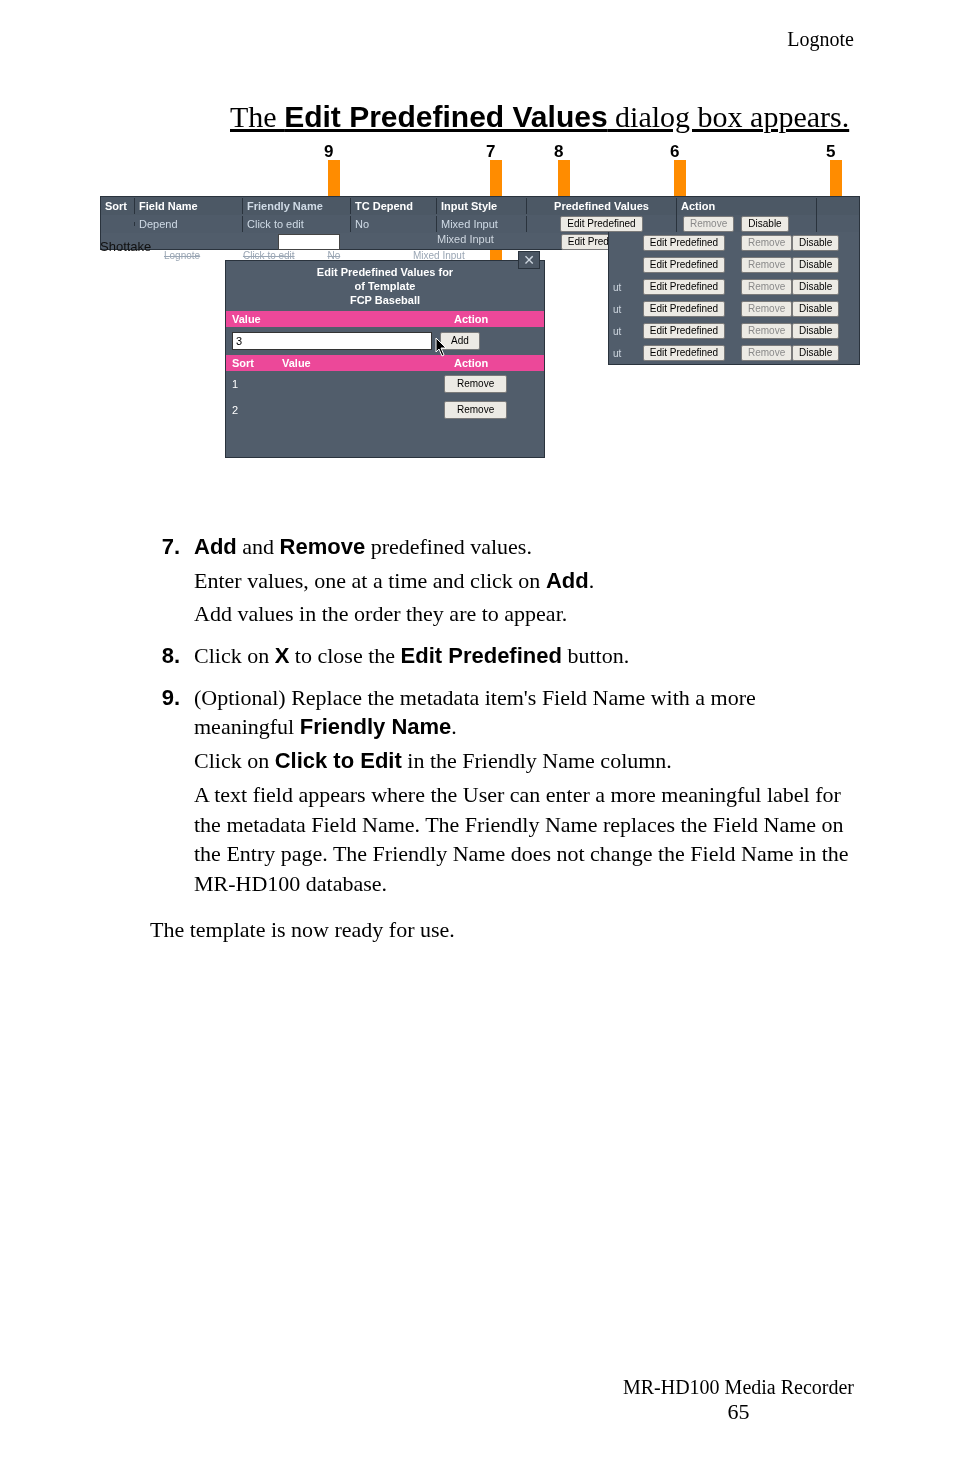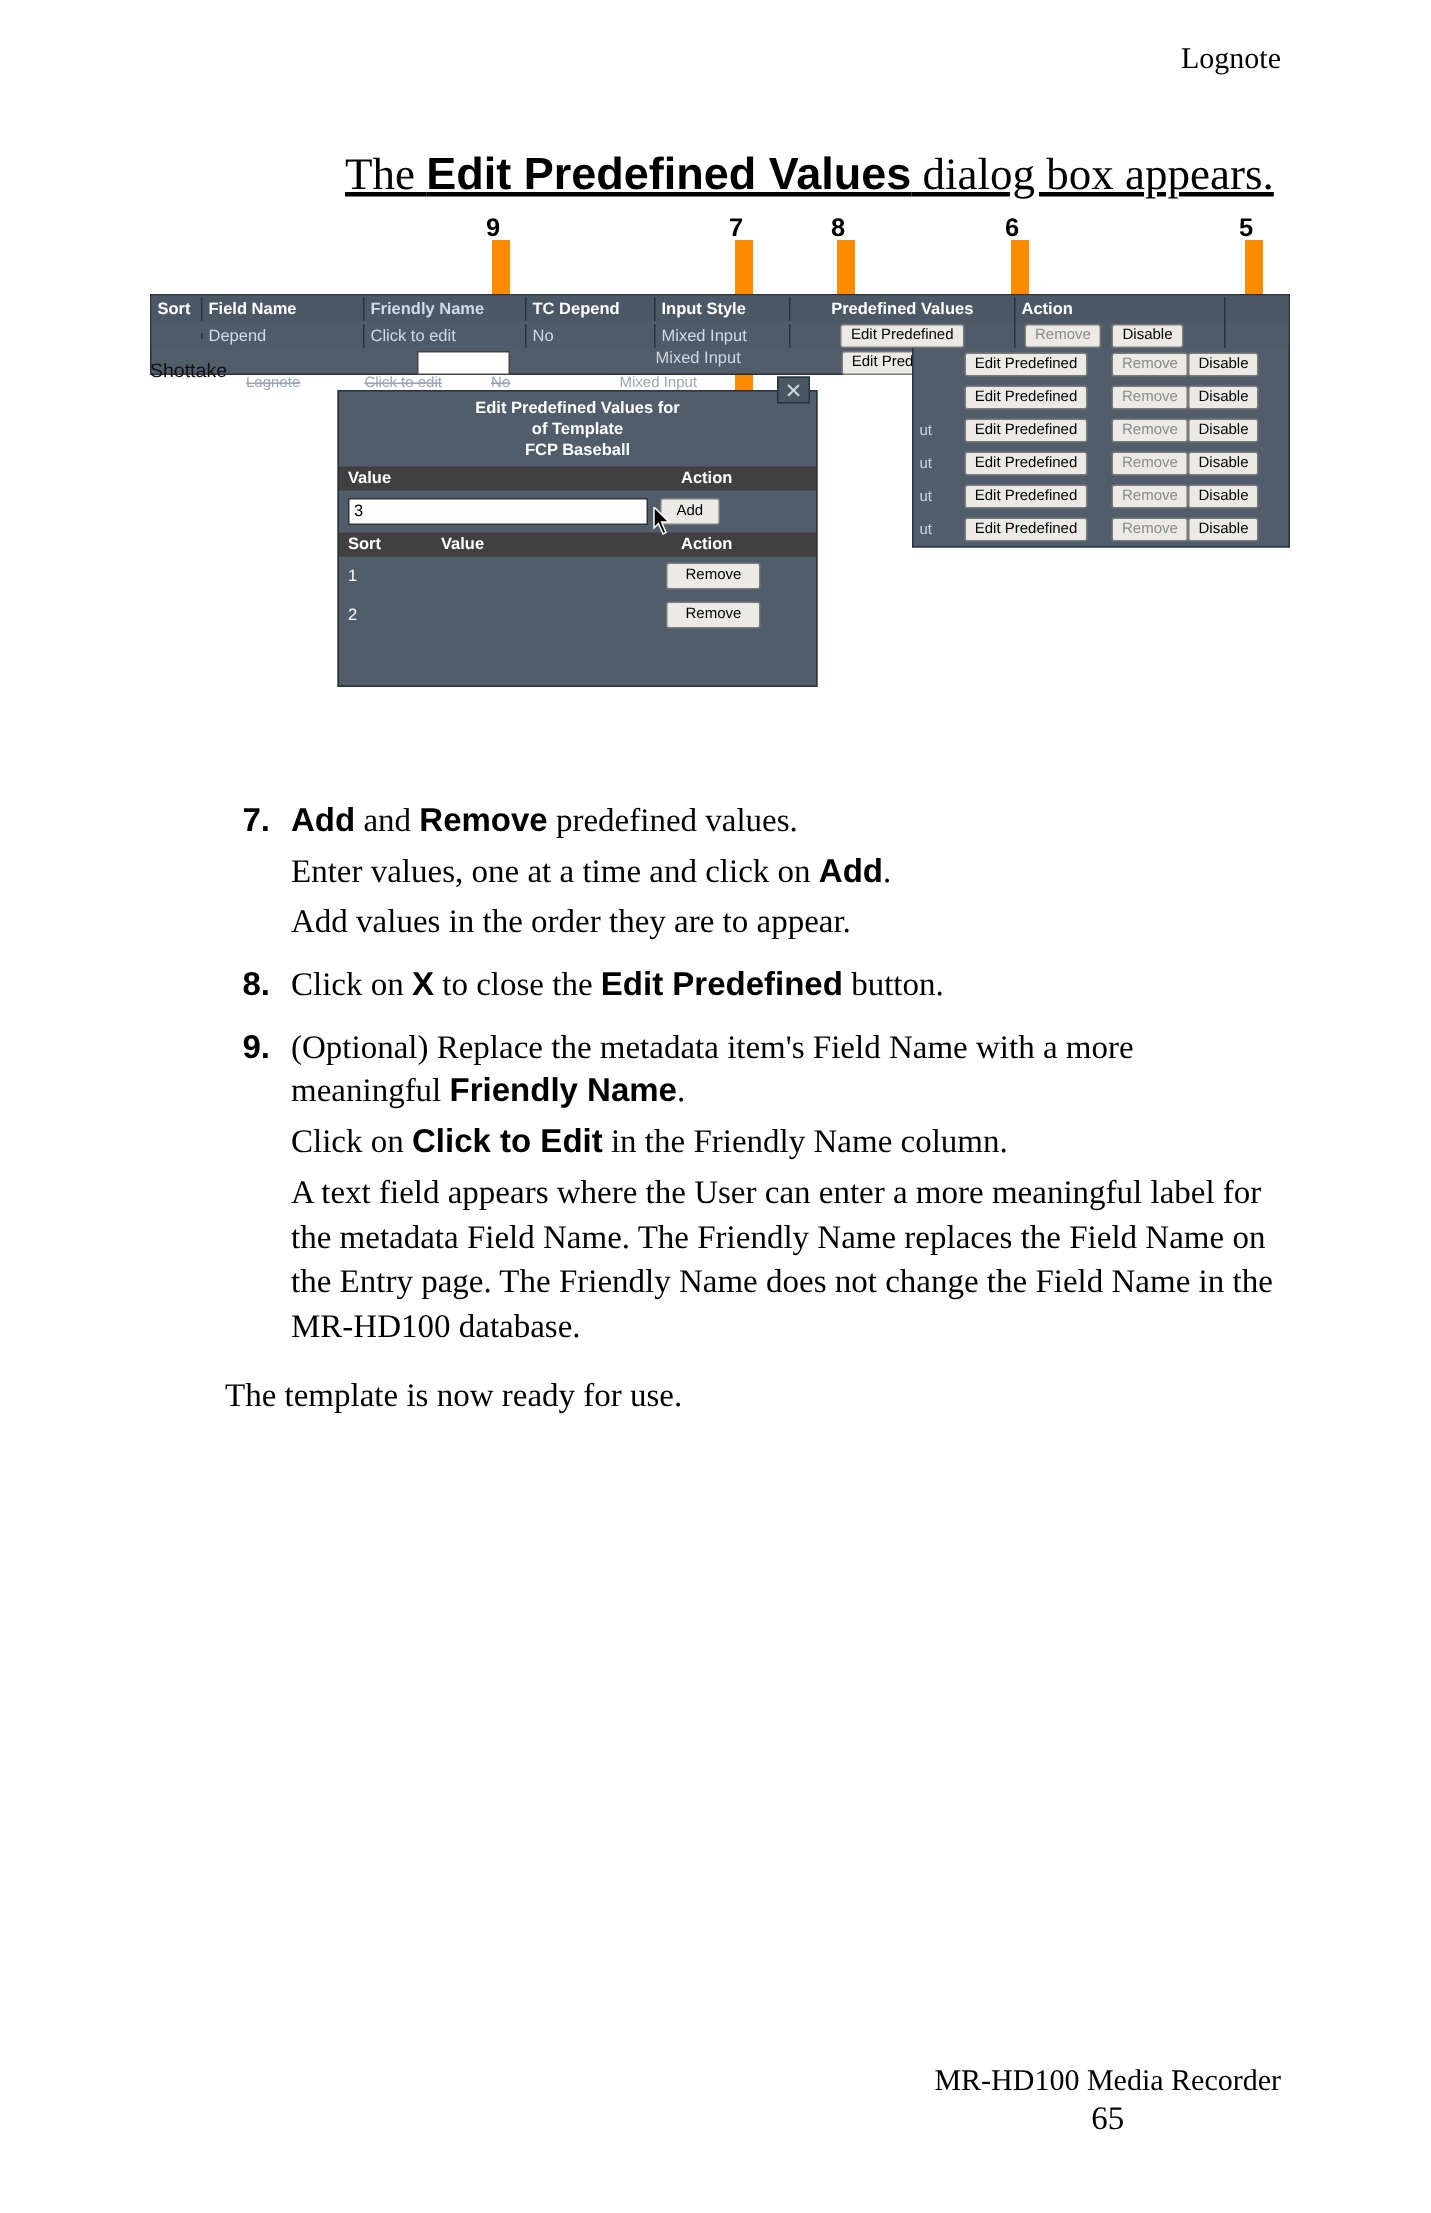--- a/index.html
+++ b/index.html
@@ -81,21 +81,21 @@
     position: absolute; left: 125px; top: 118px; width: 320px;
     background: #515d6b; border: 1px solid #2a333d; color: #fff; font-size: 11px;
   }
   .epv .title { text-align: center; padding: 4px 2px; font-weight: bold; line-height: 14px; }
   .epv .title .line { display: block; color: #fff; }
   .epv .close {
     position: absolute; right: 4px; top: -10px; width: 22px; height: 18px;
     background: #4b5663; color: #cfd7e0; border: 1px solid #2a333d;
     display: flex; align-items: center; justify-content: center; font-size: 14px;
   }
-  .epv .bar { display: flex; background: #404040; font-weight: bold; gap: 12px; }
+  .epv .bar { display: flex; background: #ec4899; font-weight: bold; }
   .epv .bar .v { flex: 1; padding: 2px 6px; }
   .epv .bar .a { width: 96px; padding: 2px 6px; }
   .epv .add-row { display: flex; align-items: center; padding: 4px 6px; gap: 6px; }
   .epv .add-row input {
     width: 200px; height: 18px; font-size: 11px; padding: 1px 3px;
     border: 1px solid #333; background: #fff; color: #000;
   }
   .epv .list .li { display: flex; align-items: center; padding: 3px 6px; }
   .epv .list .li .sv { width: 24px; }
   .epv .list .li .vv { flex: 1; }

